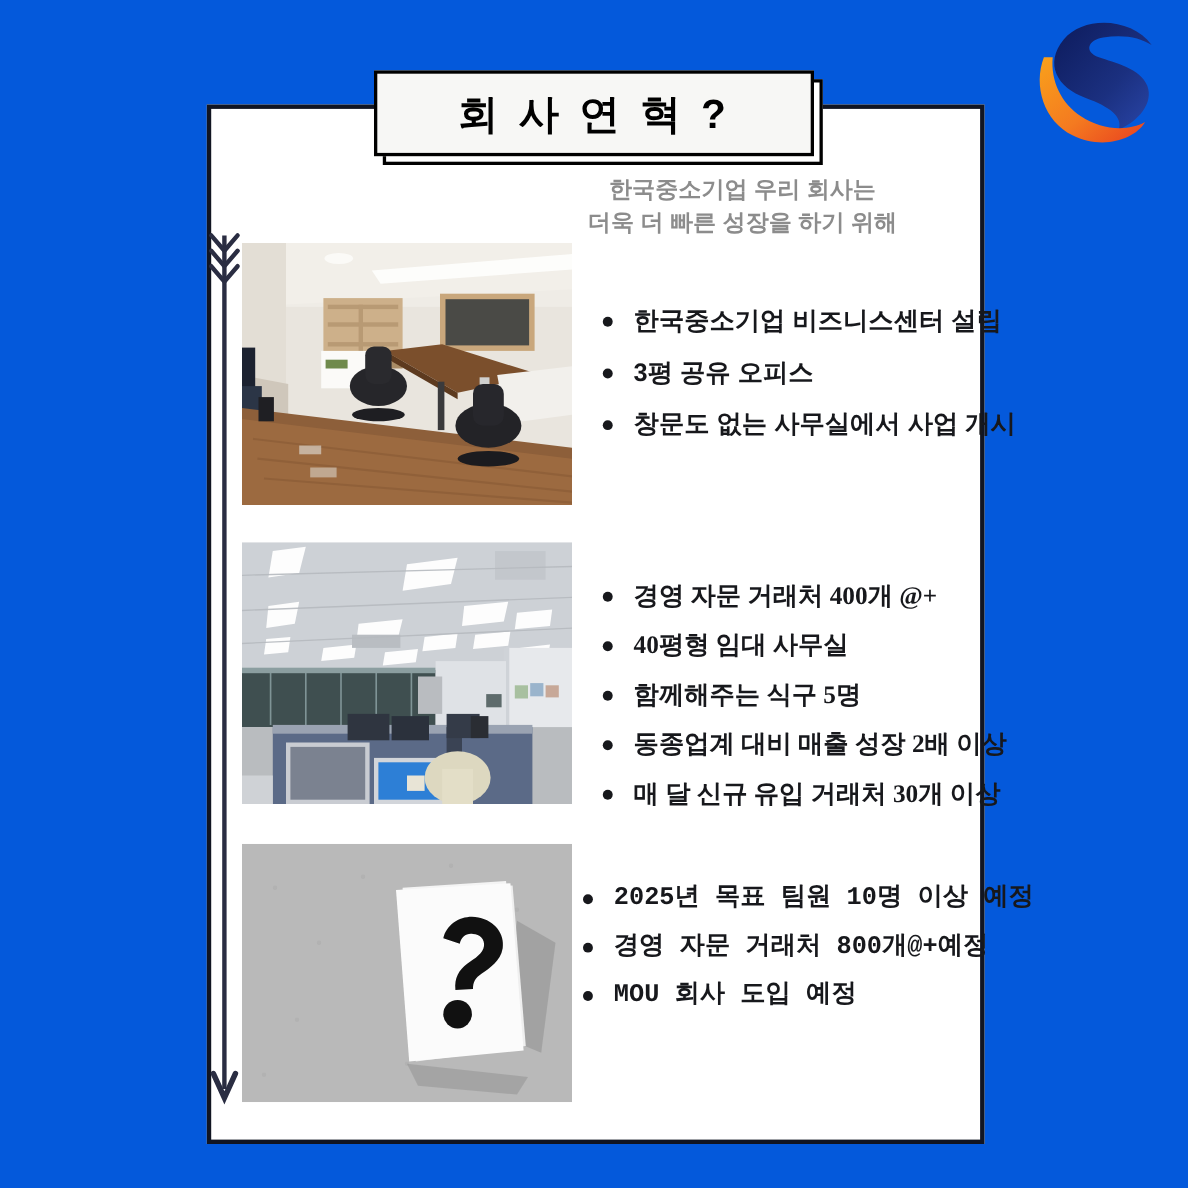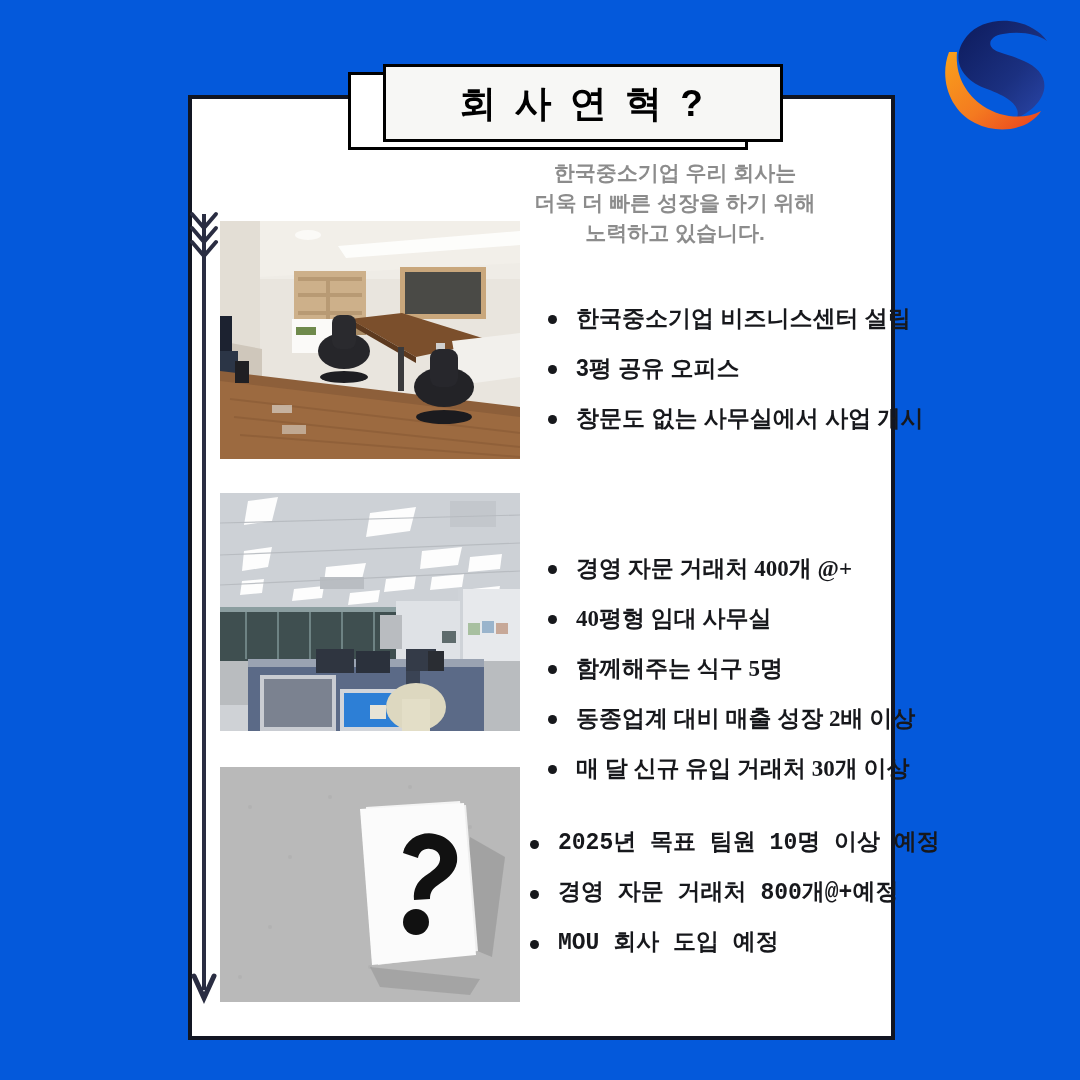--- a/index.html
+++ b/index.html
@@ -28,21 +28,21 @@
   #title-wrap{
     position:absolute;left:340px;top:64px;width:400px;height:78px;
   }
   #title-shadow{
     position:absolute;left:8px;top:8px;width:100%;height:100%;
     border:3px solid #000;background:#fff;box-sizing:border-box;
   }
   #title-box{
     position:absolute;left:0;top:0;width:100%;height:100%;
     background:#f7f7f5;border:3px solid #000;box-sizing:border-box;
-    display:flex;align-items:center;justify-content:center;margin-left:43px;
+    display:flex;align-items:center;justify-content:center;
   }
   #title-text{
     font-size:37px;font-weight:bold;color:#000;letter-spacing:4px;
     line-height:1;white-space:nowrap;
   }
 
   
   #subtitle{
     position:absolute;left:460px;top:158px;width:430px;
     text-align:center;color:#8c8c8c;
@@ -71,21 +71,20 @@
 
   .bullets li{
     position:relative;
     padding-left:30px;
     font-size:23px;
     font-weight:bold;
     color:#17181c;
     line-height:1;
     margin-bottom:24px;
     white-space:nowrap;
-    margin-top:27px;
   }
   #row1 .bullets li{margin-bottom:22px;font-family:Liberation Serif, serif;}
   #row2 .bullets li{margin-bottom:21px;font-family:Liberation Mono, monospace;}
   .bullets li::before{
     content:"";
     position:absolute;left:2px;top:8px;
     width:9px;height:9px;border-radius:50%;
     background:#17181c;
   }
 </style>
@@ -119,21 +118,20 @@
 <div id="title-wrap">
   <div id="title-shadow"></div>
   <div id="title-box">
     <span id="title-text">회 사 연 혁 ?</span>
   </div>
 </div>
 
 <div id="subtitle">
   <div>한국중소기업 우리 회사는</div>
   <div>더욱 더 빠른 성장을 하기 위해</div>
-  <div>노력하고 있습니다.</div>
 </div>
 
 <div id="arrow">
   <svg viewBox="0 0 36 798" width="36" height="798">
     <line x1="18" y1="6" x2="18" y2="782" stroke="#2a2d42" stroke-width="4"></line>
     <path d="M6 6 L18 20 L30 6" fill="none" stroke="#2a2d42" stroke-width="4" stroke-linecap="round"></path>
     <path d="M6 20 L18 34 L30 20" fill="none" stroke="#2a2d42" stroke-width="4" stroke-linecap="round"></path>
     <path d="M6 34 L18 48 L30 34" fill="none" stroke="#2a2d42" stroke-width="4" stroke-linecap="round"></path>
     <path d="M8 768 L18 790 L28 768" fill="none" stroke="#2a2d42" stroke-width="5" stroke-linecap="round"></path>
   </svg>

